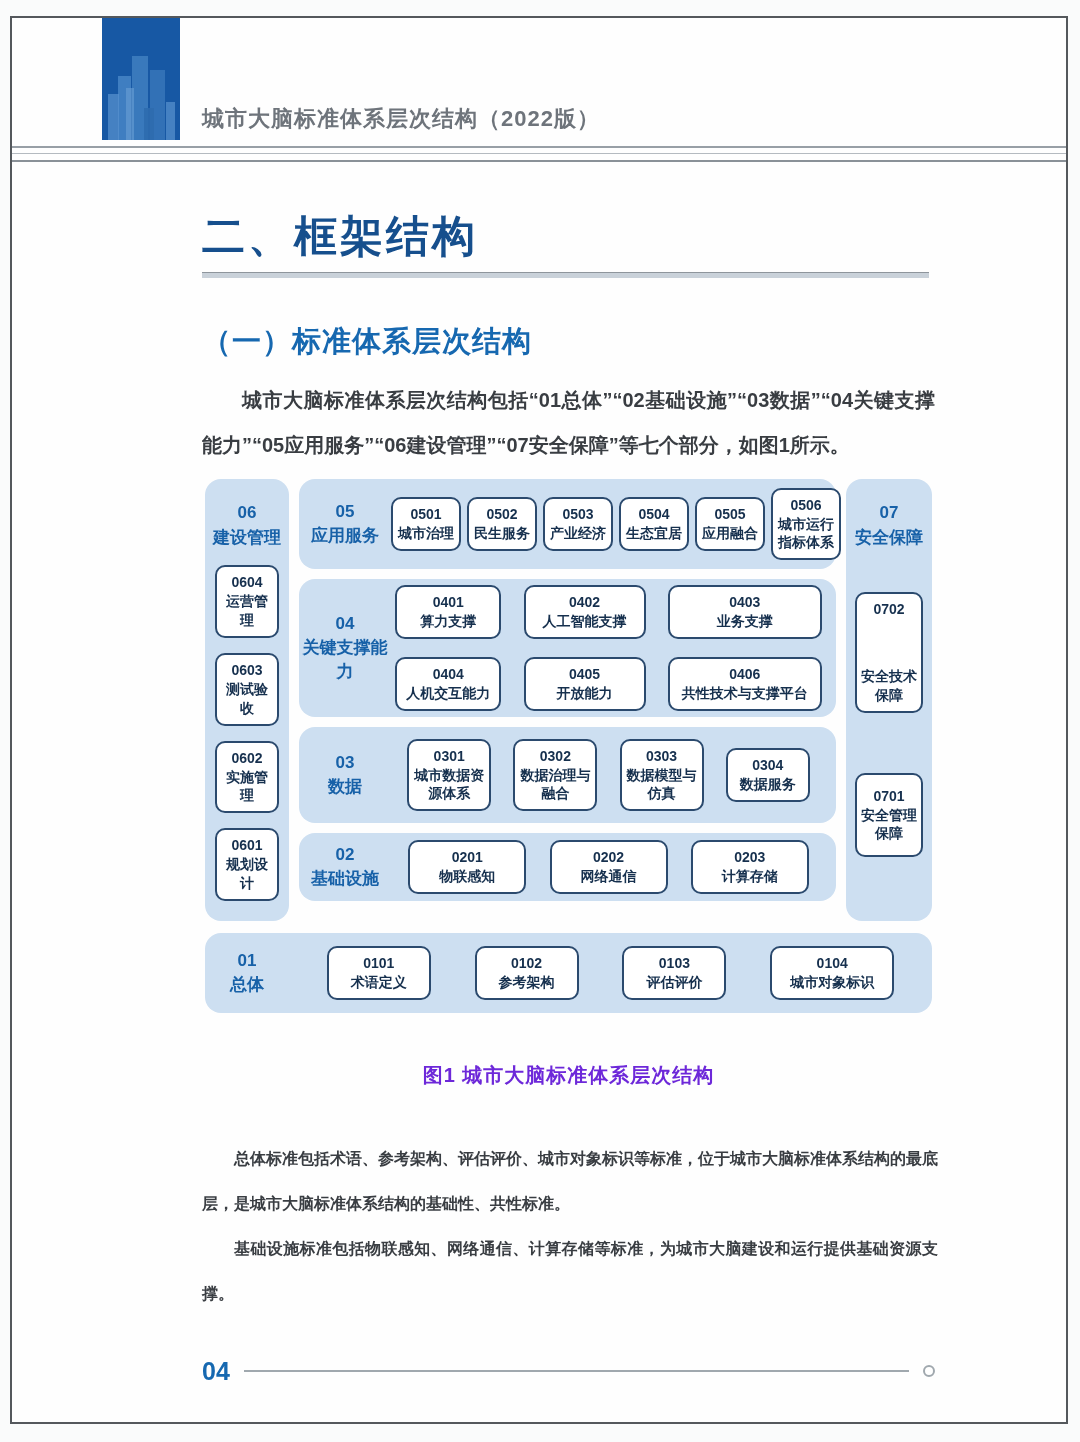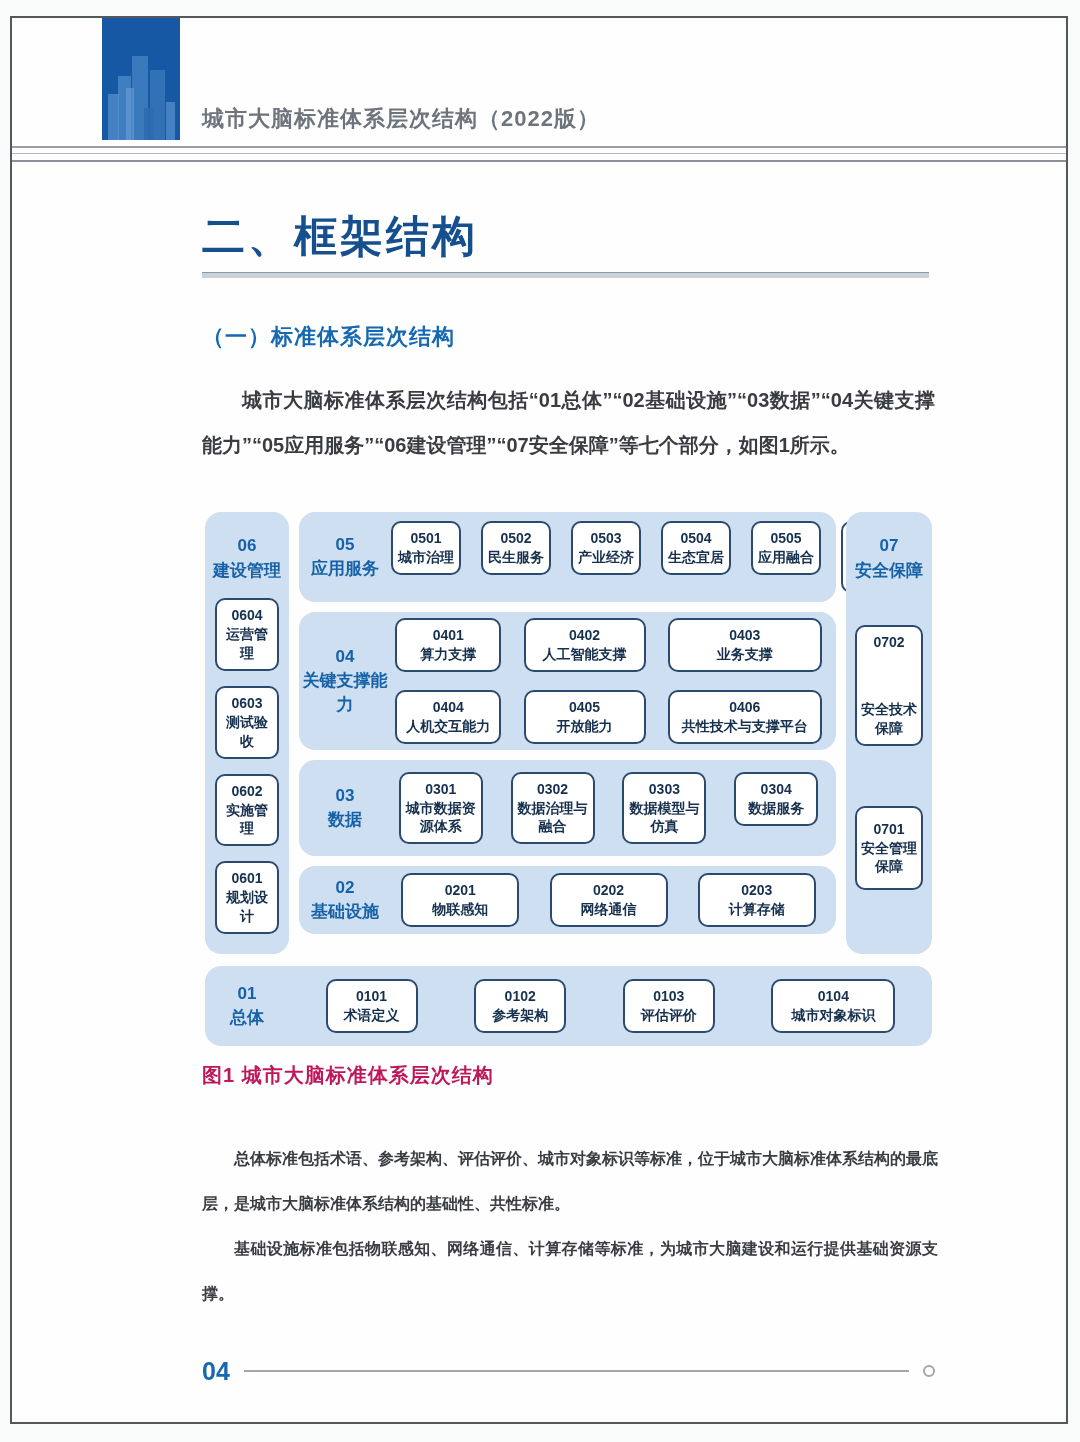--- a/index.html
+++ b/index.html
@@ -32,29 +32,29 @@
   .h1{
     position:absolute;left:190px;top:190px;
     font-size:43px;font-weight:bold;color:#164f8d;letter-spacing:3px;
   }
   .h1-rule{
     position:absolute;left:190px;top:254px;width:727px;height:5px;
     background:#c9d1d9;border-top:1px solid #8e959c;
   }
   .h2{
     position:absolute;left:190px;top:304px;
-    font-size:22px;font-weight:bold;color:#1668b0;letter-spacing:1px;
+    font-size:29px;font-weight:bold;color:#1668b0;letter-spacing:1px;
   }
   .intro{
     position:absolute;left:190px;top:360px;width:733px;
     font-size:20px;line-height:45px;color:#393d42;
     text-indent:2em;text-align:justify;font-weight:600;
   }
   
-  .diagram{position:absolute;left:193px;top:494px;width:727px;height:534px;}
+  .diagram{position:absolute;left:193px;top:461px;width:727px;height:534px;}
   .panel{background:#cddff1;border-radius:16px;box-sizing:border-box;}
   .side-col{
     position:absolute;top:0;height:442px;
     display:flex;flex-direction:column;align-items:center;
   }
   .side-col.left{left:0;width:84px;}
   .side-col.right{left:641px;width:86px;}
   .col-label{
     margin-top:22px;text-align:center;
     color:#1761a8;font-weight:bold;font-size:17px;line-height:1.45;
@@ -71,54 +71,54 @@
   .row-a{height:90px;}
   .row-b{height:138px;}
   .row-c{height:96px;}
   .row-d{height:68px;}
   .row-label{
     flex:0 0 92px;text-align:center;
     color:#1761a8;font-weight:bold;font-size:17px;line-height:1.4;
   }
   .row-label .code{display:block;text-align:center;}
   .boxes{
-    flex:1;display:flex;align-items:flex-start;justify-content:space-evenly;gap:20px;
+    flex:1;display:flex;align-items:center;justify-content:space-evenly;gap:6px;
   }
   .boxes.grid{
     display:grid;grid-template-columns:106px 122px 154px;
     justify-content:space-evenly;align-items:center;
     row-gap:13px;column-gap:20px;gap:18px;
   }
   .box{
     background:#ffffff;border:2px solid #2b4a6e;border-radius:10px;
     color:#16304e;font-weight:600;font-size:14px;line-height:1.35;
     text-align:center;box-sizing:border-box;
     display:flex;flex-direction:column;justify-content:center;align-items:center;
     padding:6px 3px;min-height:54px;
   }
   .box .code{display:block;}
   .w64{width:64px;min-height:66px;}
   .w68{width:68px;min-height:84px;}
   .w70{width:70px;}
   .w84{width:84px;}
-  .w112{width:92px;}
+  .w112{width:104px;}
   .w118{width:118px;}
   .w124{width:124px;}
   .gbox{width:100%;min-height:52px;}
   .side-col.left .box{margin-top:15px;}
   .side-col.right .box.b0702{margin-top:42px;gap:48px;}
   .side-col.right .box.b0701{margin-top:60px;}
   .bottom-row{
     position:absolute;left:0;top:454px;width:727px;height:80px;
     display:flex;align-items:center;
   }
   .bottom-row .row-label{flex:0 0 84px;}
   .caption{
     position:absolute;left:190px;top:1044px;width:733px;
-    text-align:left;font-size:20px;font-weight:bold;color:#be185d;
+    text-align:center;font-size:20px;font-weight:bold;color:#6d28d9;
     letter-spacing:1px;
   }
   
   .text-block{
     position:absolute;left:190px;top:1118px;width:736px;
     font-size:16px;line-height:45px;color:#393d42;font-weight:600;
     text-align:justify;
   }
   .text-block p{margin:0;text-indent:2em;}
   

